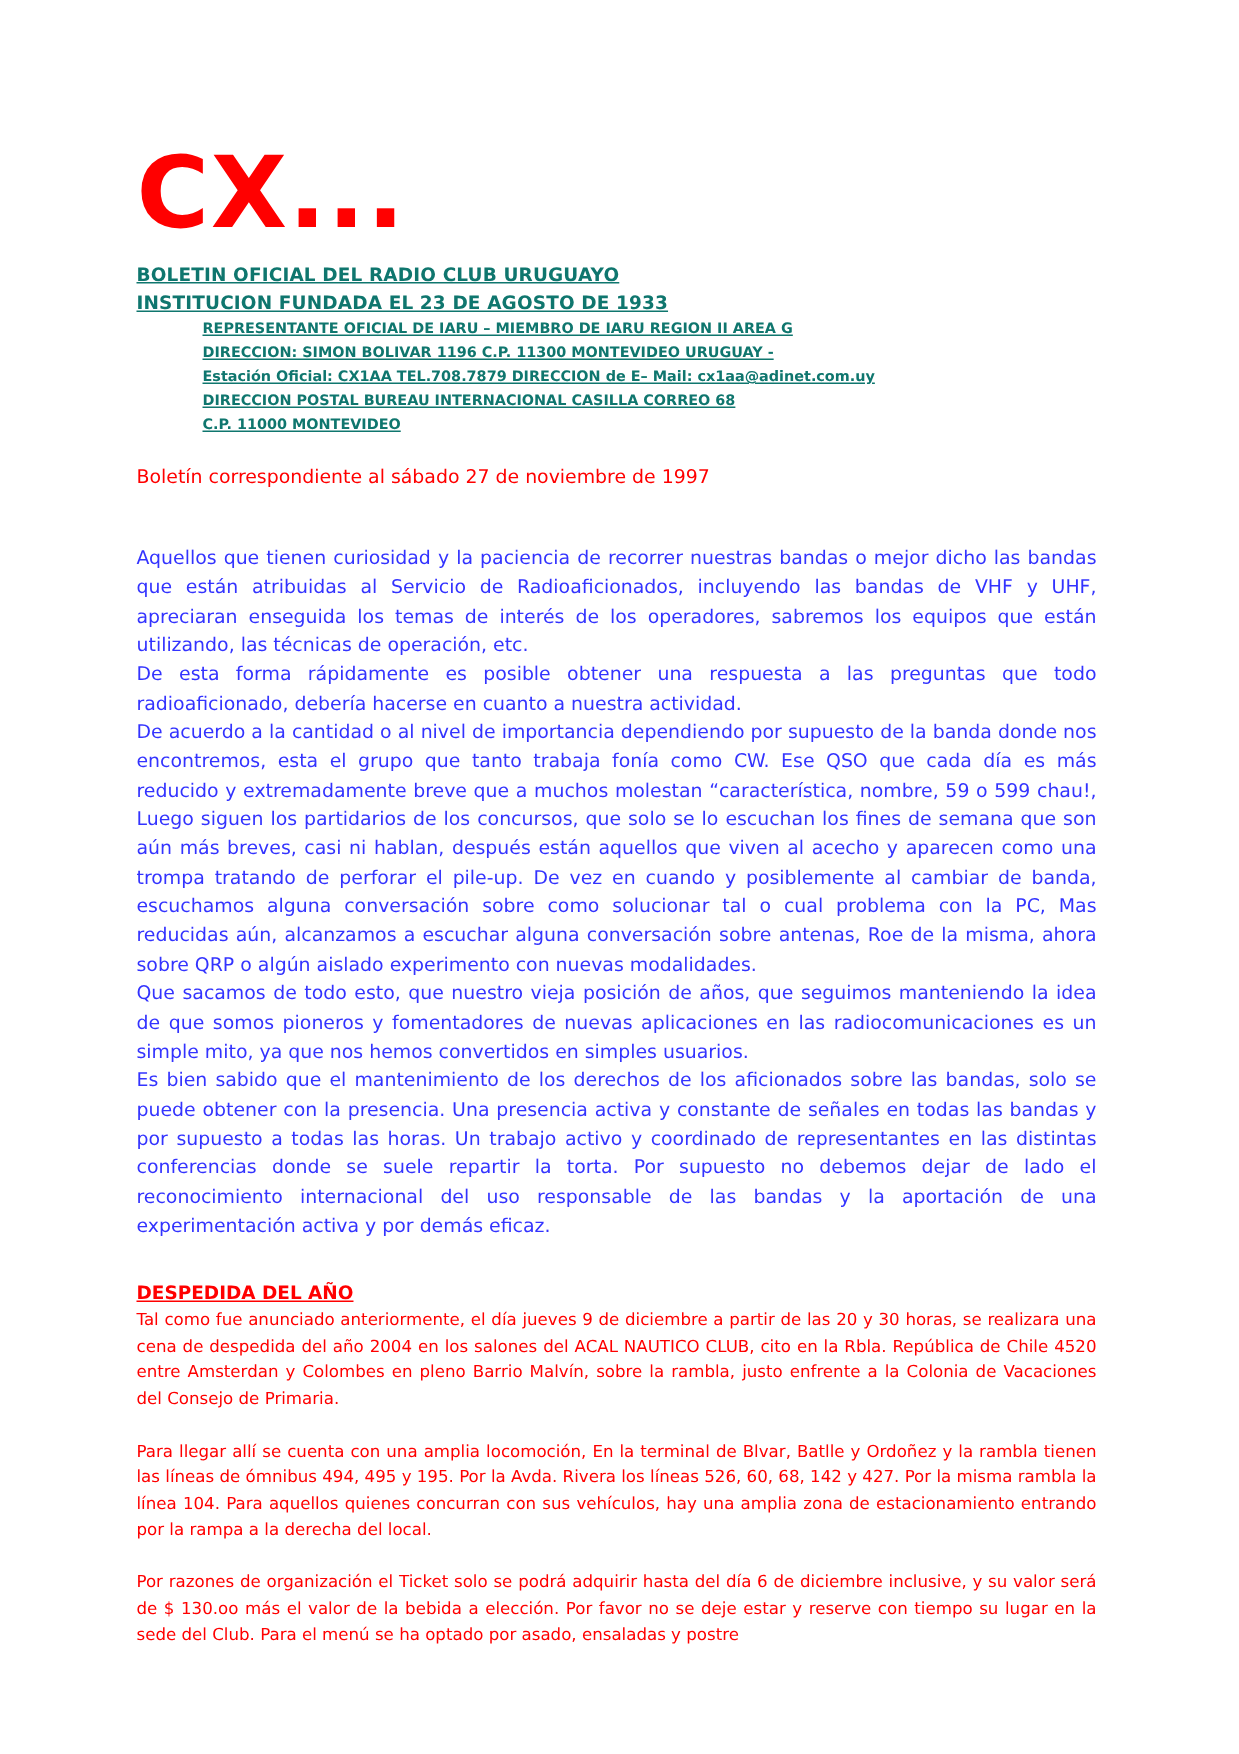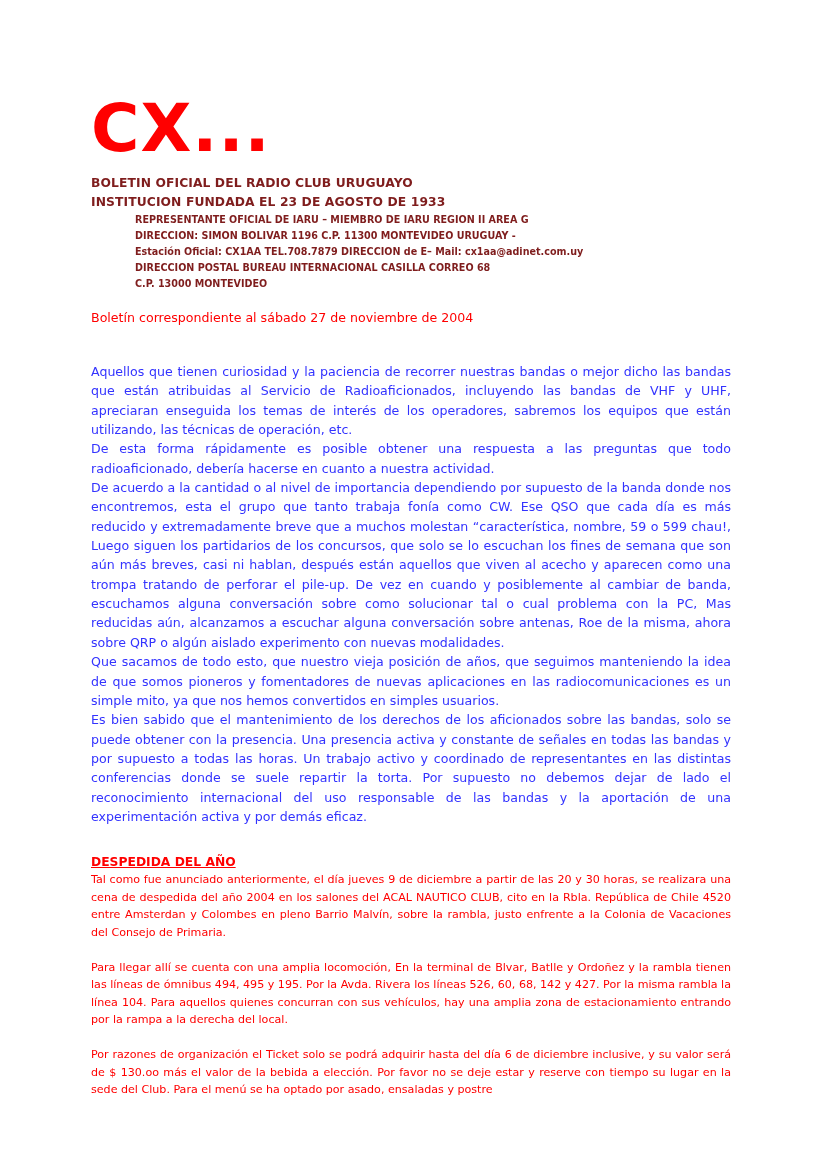--- a/index.html
+++ b/index.html
@@ -30,23 +30,24 @@
       font-size: 66px;
       line-height: 66px;
       letter-spacing: 1px;
       white-space: nowrap;
       text-align: center;
     }
     .header-block {
       position: absolute;
       left: 0;
       top: 174px;
-      color: #7f1d1d;
+      color: #0f766e;
       font-weight: bold;
       white-space: nowrap;
+      text-decoration: underline;
     }
     .h-big {
       font-size: 12.3px;
       line-height: 19px;
       letter-spacing: 0.1px;
     }
     .h-small {
       font-size: 9.6px;
       line-height: 16px;
       padding-left: 44px;
@@ -101,24 +102,24 @@
 
   <div class="logo">CX...</div>
 
   <div class="header-block">
     <div class="h-big">BOLETIN OFICIAL DEL RADIO CLUB URUGUAYO</div>
     <div class="h-big">INSTITUCION FUNDADA EL 23 DE AGOSTO DE 1933</div>
     <div class="h-small">REPRESENTANTE OFICIAL DE IARU – MIEMBRO DE IARU REGION II AREA G</div>
     <div class="h-small">DIRECCION: SIMON BOLIVAR 1196  C.P. 11300  MONTEVIDEO  URUGUAY  -</div>
     <div class="h-small">Estación Oficial: CX1AA  TEL.708.7879   DIRECCION de  E– Mail: cx1aa@adinet.com.uy</div>
     <div class="h-small">DIRECCION POSTAL BUREAU INTERNACIONAL  CASILLA CORREO 68</div>
-    <div class="h-small">C.P. 13000  MONTEVIDEO</div>
+    <div class="h-small">C.P. 11000  MONTEVIDEO</div>
   </div>
 
-  <div class="bulletin-date">Boletín correspondiente al sábado 27 de noviembre de 2004</div>
+  <div class="bulletin-date">Boletín correspondiente al sábado 27 de noviembre de 1997</div>
 
   <div class="blue-body">
     <p>Aquellos que tienen curiosidad y la paciencia de recorrer nuestras bandas o mejor dicho las bandas que están atribuidas al Servicio de Radioaficionados, incluyendo las bandas de VHF y UHF, apreciaran enseguida los temas de interés de los operadores, sabremos los equipos que están utilizando, las técnicas de operación, etc.</p>
     <p>De esta forma rápidamente es posible obtener una respuesta  a las preguntas que todo radioaficionado, debería hacerse en cuanto a nuestra actividad.</p>
     <p>De acuerdo a la cantidad o al nivel de importancia dependiendo por supuesto de la banda donde nos encontremos, esta el grupo que tanto trabaja fonía como CW. Ese QSO que cada día es más reducido y extremadamente breve que a muchos molestan “característica, nombre, 59 o 599 chau!, Luego siguen los partidarios de los concursos, que solo se lo escuchan los fines de semana que son aún más breves, casi ni hablan, después están aquellos que viven al acecho y aparecen como una trompa tratando de perforar el pile-up. De vez en cuando y posiblemente al cambiar de banda, escuchamos alguna conversación sobre como solucionar tal o cual problema con la PC, Mas reducidas aún, alcanzamos a escuchar alguna conversación sobre antenas, Roe de la misma, ahora sobre QRP o algún aislado experimento con nuevas modalidades.</p>
     <p>Que sacamos de todo esto, que nuestro vieja posición de años, que seguimos manteniendo la idea de que somos pioneros y fomentadores de nuevas aplicaciones en las radiocomunicaciones es un simple mito, ya que nos hemos convertidos en simples usuarios.</p>
     <p>Es bien sabido que el mantenimiento de los derechos de los aficionados sobre las bandas, solo se puede obtener con la presencia. Una presencia activa y constante de señales en todas las bandas y por supuesto a todas las  horas. Un trabajo activo y coordinado de representantes en las distintas conferencias donde se suele repartir la torta. Por supuesto no debemos dejar de lado el reconocimiento internacional del uso responsable de las bandas y la aportación de una experimentación activa y por demás eficaz.</p>
   </div>
 
   <div class="red-section">

